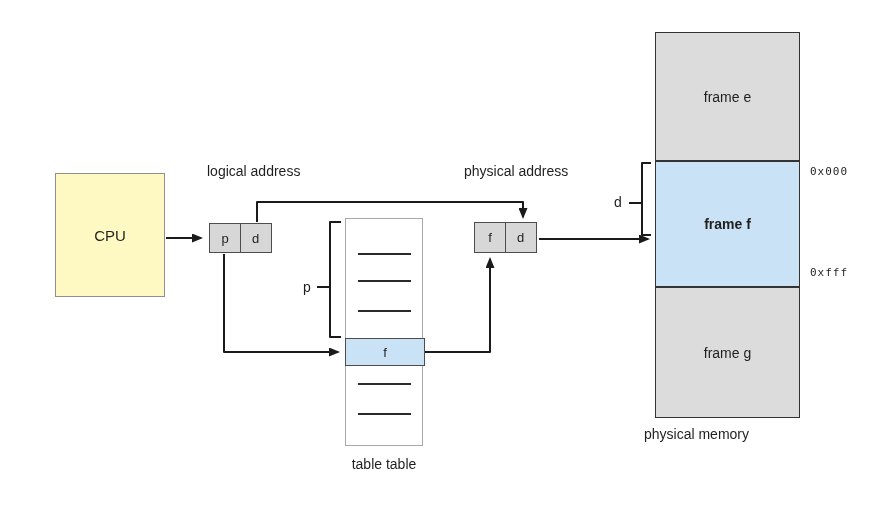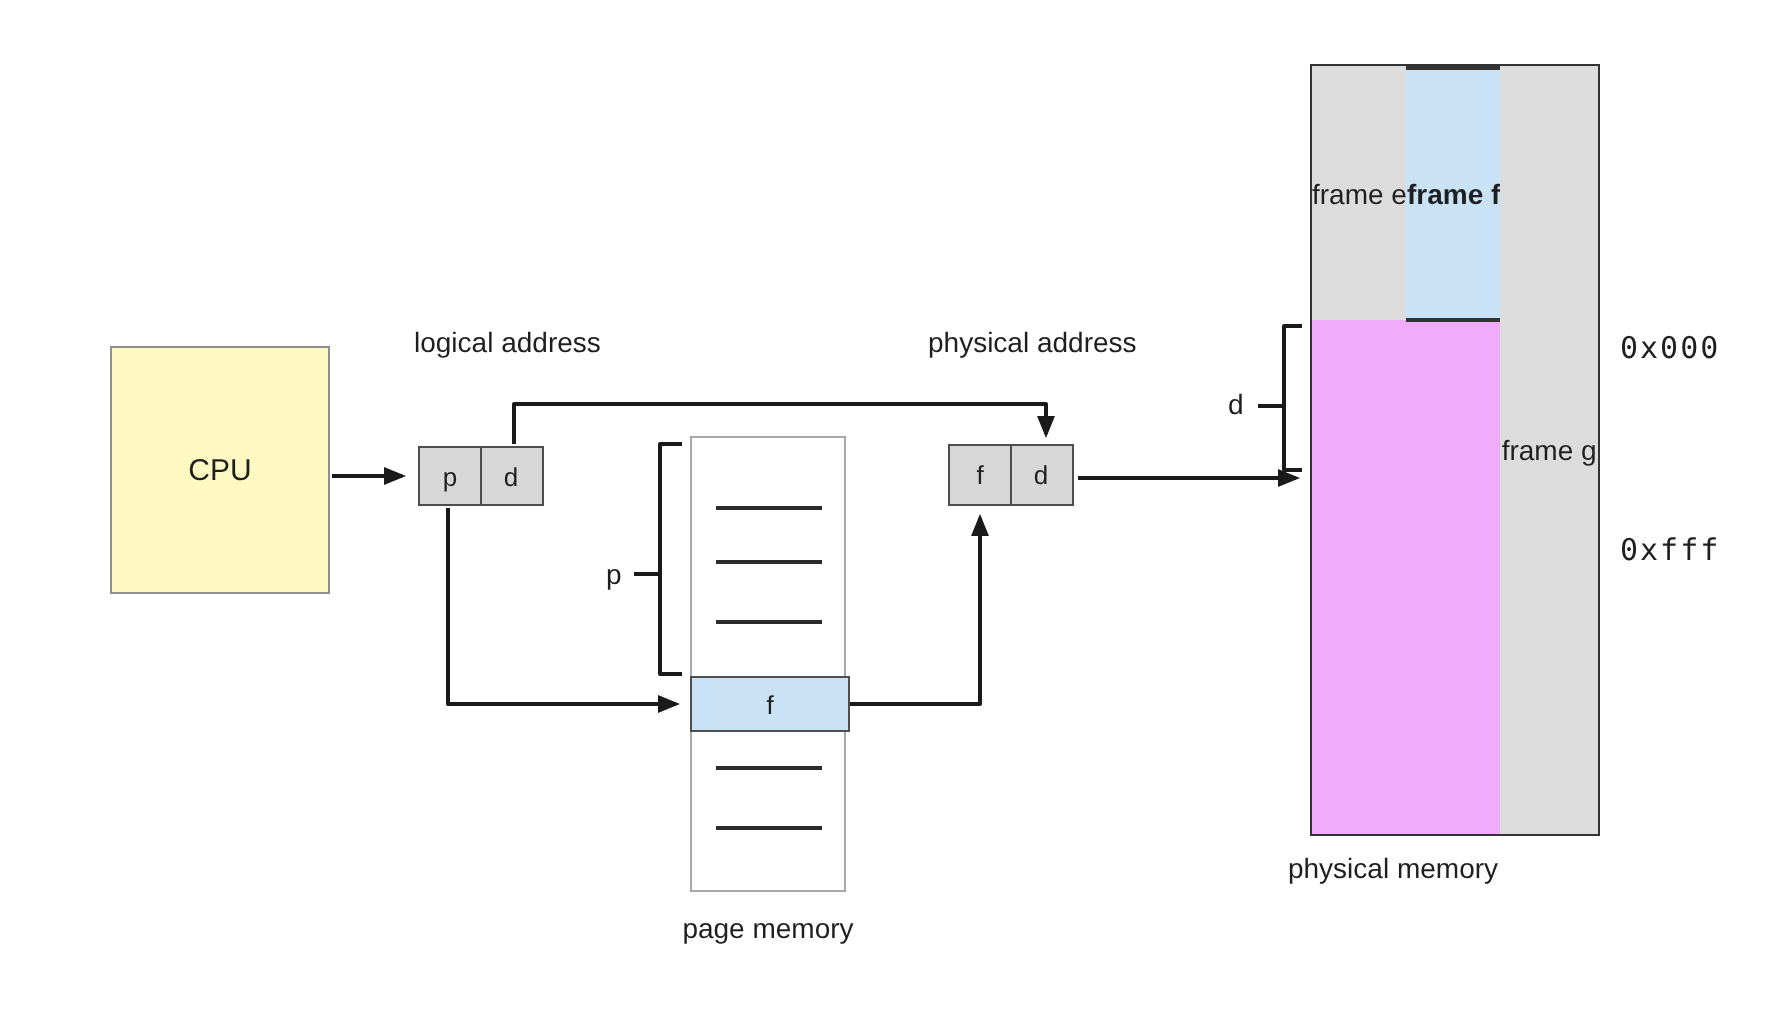--- a/index.html
+++ b/index.html
@@ -94,42 +94,42 @@
   .p-bracket-label { left: 303px; top: 279px; }
   .d-bracket-label { left: 614px; top: 194px; }
 
   
   .memory {
     position: absolute;
     left: 655px; top: 32px;
     width: 145px; height: 386px;
     border: 1.5px solid #333333;
     background: #f0abfc;
-    display: flex; flex-direction: row;
+    display: flex; flex-direction: column;
   }
   .frame {
     display: flex; align-items: center; justify-content: center;
     font-size: 14px;
     background: #dcdcdc;
   }
   .frame-e { height: 127px; }
   .frame-f {
     height: 128px;
     background: #c9e2f5;
     border-top: 2px solid #333333;
     border-bottom: 2px solid #333333;
     font-weight: bold;
   }
   .frame-g { flex: 1; }
 
   
   .hex-label {
     position: absolute;
     font-family: "DejaVu Sans Mono", monospace;
-    font-size: 15px;
+    font-size: 11px;
     letter-spacing: 1px;
     white-space: nowrap;
   }
   .hex-top    { left: 810px; top: 165px; }
   .hex-bottom { left: 810px; top: 266px; }
 
   
   .caption {
     position: absolute;
     font-size: 14px;
@@ -177,21 +177,21 @@
     <div class="pt-entry-line pt-line-0"></div>
     <div class="pt-entry-line pt-line-1"></div>
     <div class="pt-entry-line pt-line-2"></div>
     <div class="pt-highlight">
       <span>f</span>
     </div>
     <div class="pt-entry-line pt-line-3"></div>
     <div class="pt-entry-line pt-line-4"></div>
   </div>
   <div class="bracket-label p-bracket-label">p</div>
-  <div class="caption pt-caption">page memory</div>
+  <div class="caption pt-caption">table table</div>
 
   <div class="section-label physical-label">physical address</div>
   <div class="register physical">
     <div class="cell">f</div>
     <div class="cell">d</div>
   </div>
 
   <div class="memory">
     <div class="frame frame-e">
       <span>frame e</span>

